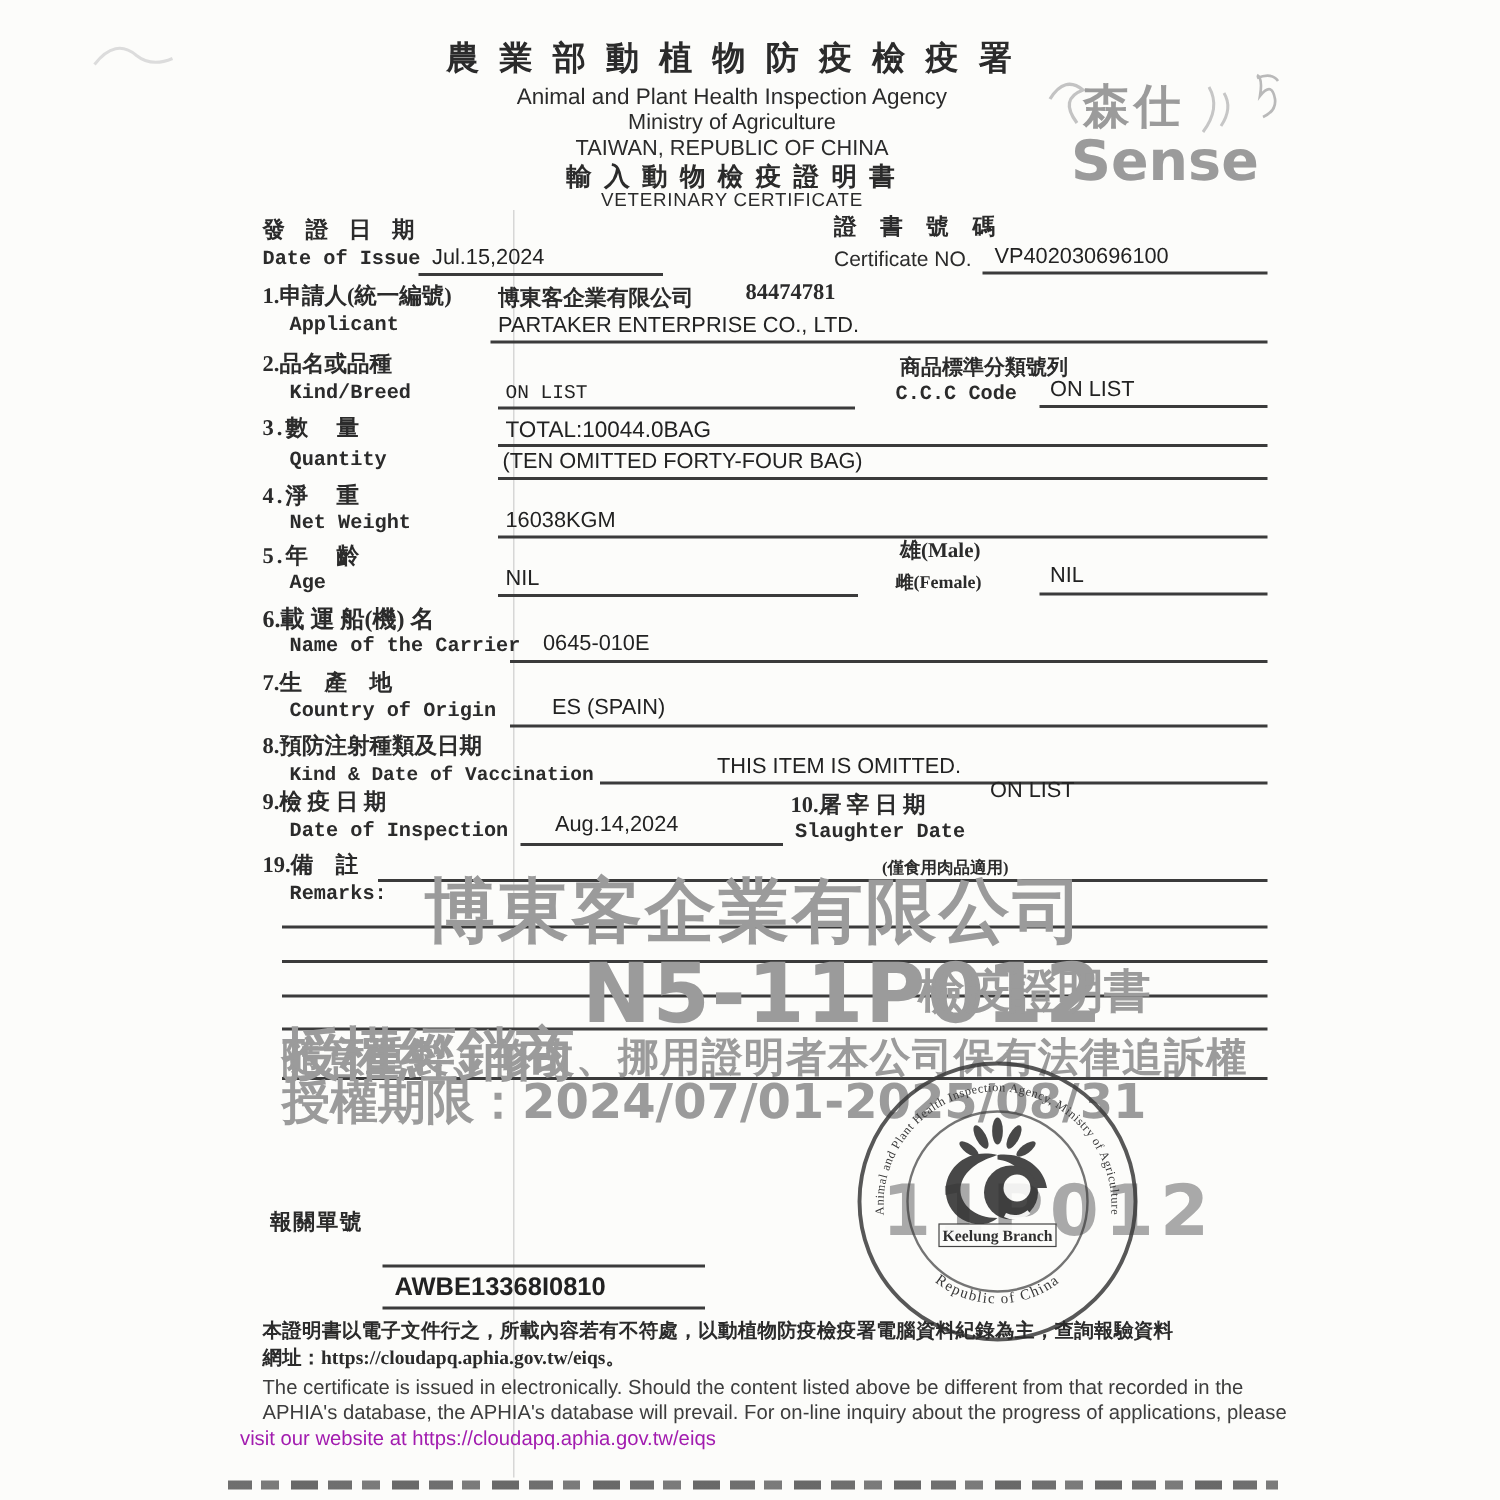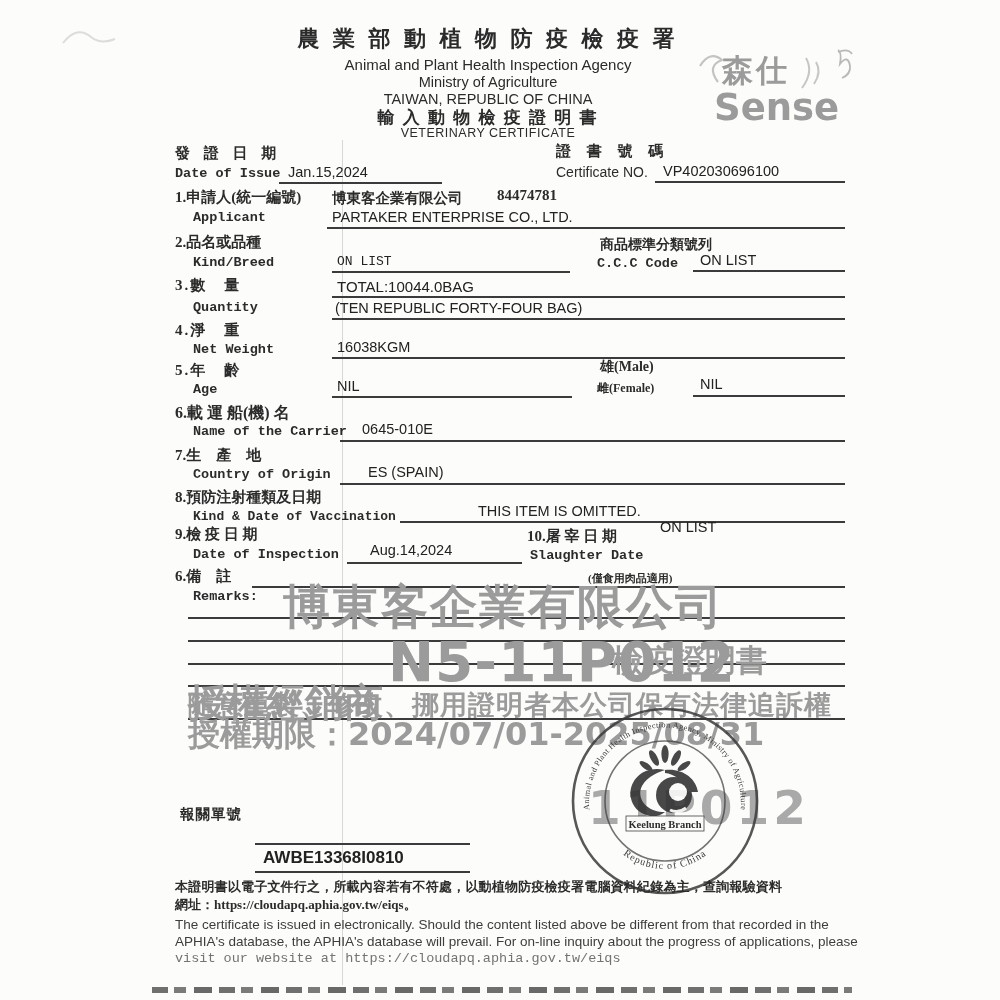--- a/index.html
+++ b/index.html
@@ -40,21 +40,21 @@
   <svg class="abs" style="left:688px;top:38px;" width="185" height="75">
     <path d="M12,28 q10,-16 22,-6 q-16,6 -4,22" stroke="#c3c3c3" stroke-width="2.2" fill="none"></path>
     <path d="M118,20 q8,14 -4,30 M128,24 q6,10 -2,22" stroke="#c6c6c6" stroke-width="2" fill="none"></path>
     <path d="M150,12 q4,2 2,14 q8,-10 10,2 q1,8 -8,12 m-4,-26 q10,-4 14,2" stroke="#b9b9b9" stroke-width="1.8" fill="none"></path>
   </svg>
   <div class="wm" style="left:722px;top:50px;font-size:31px;letter-spacing:3px;">森仕</div>
   <div class="wm" style="left:714px;top:86px;font-size:37px;">Sense</div>
 
   <div class="abs zh" style="left:175px;top:144px;font-size:15px;letter-spacing:5px;">發 證 日 期</div>
   <div class="abs tw" style="left:175px;top:166px;font-size:13.5px;">Date of Issue</div>
-  <div class="abs sans val" style="left:288px;top:164px;font-size:14.5px;">Jan.15,2024</div>
+  <div class="abs sans val" style="left:288px;top:164px;font-size:14.5px;">Jul.15,2024</div>
   <div class="rule" style="left:279px;top:182px;width:163px;"></div>
 
   <div class="abs zh" style="left:556px;top:142px;font-size:15px;letter-spacing:6px;">證 書 號 碼</div>
   <div class="abs sans" style="left:556px;top:164px;font-size:14px;">Certificate NO.</div>
   <div class="abs sans val" style="left:663px;top:163px;font-size:14.5px;">VP402030696100</div>
   <div class="rule" style="left:655px;top:181px;width:190px;"></div>
 
   <div class="abs zh" style="left:175px;top:188px;font-size:15px;">1.申請人(統一編號)</div>
   <div class="abs zh" style="left:332px;top:189px;font-size:14.5px;font-weight:600;">博東客企業有限公司</div>
   <div class="abs zh" style="left:497px;top:187px;font-size:15px;font-weight:600;">84474781</div>
@@ -68,21 +68,21 @@
   <div class="abs tw val" style="left:337px;top:254px;font-size:13px;font-weight:400;">ON LIST</div>
   <div class="rule" style="left:332px;top:271px;width:238px;"></div>
   <div class="abs tw" style="left:597px;top:256px;font-size:13.5px;">C.C.C Code</div>
   <div class="abs sans val" style="left:700px;top:252px;font-size:14.5px;">ON LIST</div>
   <div class="rule" style="left:693px;top:270px;width:152px;"></div>
 
   <div class="abs zh" style="left:175px;top:276px;font-size:15px;letter-spacing:2px;">3.數　量</div>
   <div class="abs sans val" style="left:337px;top:278px;font-size:15px;">TOTAL:10044.0BAG</div>
   <div class="rule" style="left:332px;top:296px;width:513px;"></div>
   <div class="abs tw" style="left:193px;top:300px;font-size:13.5px;">Quantity</div>
-  <div class="abs sans val" style="left:335px;top:300px;font-size:14.5px;">(TEN REPUBLIC FORTY-FOUR BAG)</div>
+  <div class="abs sans val" style="left:335px;top:300px;font-size:14.5px;">(TEN OMITTED FORTY-FOUR BAG)</div>
   <div class="rule" style="left:332px;top:318px;width:513px;"></div>
 
   <div class="abs zh" style="left:175px;top:321px;font-size:15px;letter-spacing:2px;">4.淨　重</div>
   <div class="abs tw" style="left:193px;top:342px;font-size:13.5px;">Net Weight</div>
   <div class="abs sans val" style="left:337px;top:339px;font-size:14.5px;">16038KGM</div>
   <div class="rule" style="left:332px;top:357px;width:513px;"></div>
 
   <div class="abs zh" style="left:175px;top:361px;font-size:15px;letter-spacing:2px;">5.年　齡</div>
   <div class="abs zh" style="left:600px;top:358px;font-size:14px;">雄(Male)</div>
   <div class="abs tw" style="left:193px;top:382px;font-size:13.5px;">Age</div>
@@ -109,21 +109,21 @@
 
   <div class="abs zh" style="left:175px;top:525px;font-size:15px;">9.檢 疫 日 期</div>
   <div class="abs zh" style="left:527px;top:527px;font-size:15px;">10.屠 宰 日 期</div>
   <div class="abs sans val" style="left:660px;top:519px;font-size:14.5px;">ON LIST</div>
   <div class="abs tw" style="left:193px;top:547px;font-size:13.5px;">Date of Inspection</div>
   <div class="abs sans val" style="left:370px;top:542px;font-size:14.5px;">Aug.14,2024</div>
   <div class="abs tw" style="left:530px;top:548px;font-size:13.5px;">Slaughter Date</div>
   <div class="rule" style="left:347px;top:562px;width:175px;"></div>
   <div class="abs zh" style="left:588px;top:571px;font-size:11px;">(僅食用肉品適用)</div>
 
-  <div class="abs zh" style="left:175px;top:567px;font-size:15px;">6.備　註</div>
+  <div class="abs zh" style="left:175px;top:567px;font-size:15px;">19.備　註</div>
   <div class="abs tw" style="left:193px;top:589px;font-size:13.5px;">Remarks:</div>
 
   <div class="rule" style="left:252px;top:586px;width:593px;"></div>
   <div class="rule" style="left:188px;top:617px;width:657px;"></div>
   <div class="rule" style="left:188px;top:640px;width:657px;"></div>
   <div class="rule" style="left:188px;top:663px;width:657px;"></div>
   <div class="rule" style="left:188px;top:685px;width:657px;"></div>
   <div class="rule" style="left:188px;top:718px;width:657px;"></div>
 
   <div class="wm" style="left:283px;top:576px;font-size:47px;letter-spacing:2px;">博東客企業有限公司</div>
@@ -165,17 +165,17 @@
 
   <div class="rule" style="left:255px;top:843px;width:215px;"></div>
   <div class="abs zh" style="left:180px;top:805px;font-size:14.5px;letter-spacing:1px;">報關單號</div>
   <div class="abs sans val" style="left:263px;top:848px;font-size:17px;font-weight:bold;">AWBE13368I0810</div>
   <div class="rule" style="left:255px;top:871px;width:215px;"></div>
 
   <div class="abs zh" style="left:175px;top:878px;font-size:13px;font-weight:600;letter-spacing:.2px;">本證明書以電子文件行之，所載內容若有不符處，以動植物防疫檢疫署電腦資料紀錄為主，查詢報驗資料</div>
   <div class="abs zh" style="left:175px;top:896px;font-size:13px;font-weight:600;">網址：https://cloudapq.aphia.gov.tw/eiqs。</div>
   <div class="abs sans" style="left:175px;top:917px;font-size:13.5px;color:#3d3d3d;">The certificate is issued in electronically. Should the content listed above be different from that recorded in the</div>
   <div class="abs sans" style="left:175px;top:934px;font-size:13.5px;color:#3d3d3d;">APHIA's database, the APHIA's database will prevail. For on-line inquiry about the progress of applications, please</div>
-  <div class="abs sans" style="left:175px;top:951px;font-size:13.5px;color:#737373;font-family:Liberation Mono, monospace;">visit our website at https://cloudapq.aphia.gov.tw/eiqs</div>
+  <div class="abs sans" style="left:160px;top:951px;font-size:13.5px;color:#a21caf;">visit our website at https://cloudapq.aphia.gov.tw/eiqs</div>
 
   <div class="dashes" style="left:152px;top:987px;width:700px;"></div>
 
 </div>
 
 </body></html>

